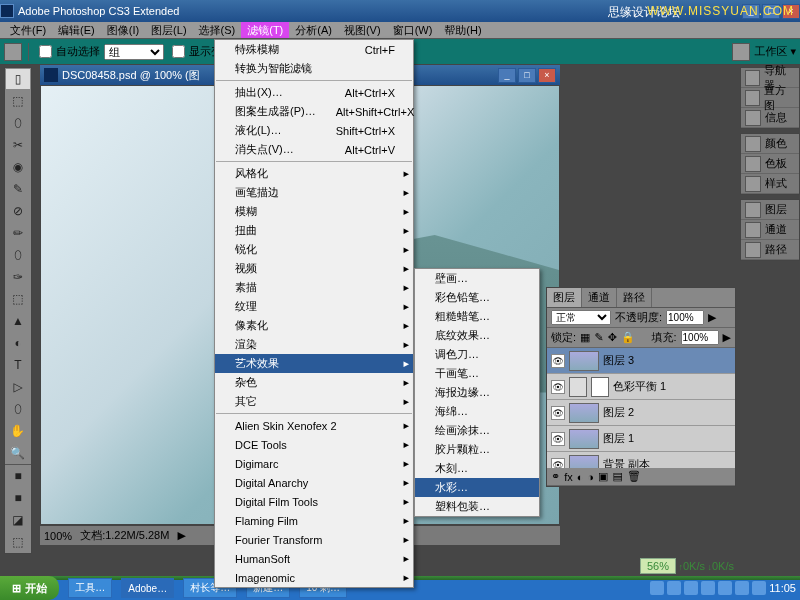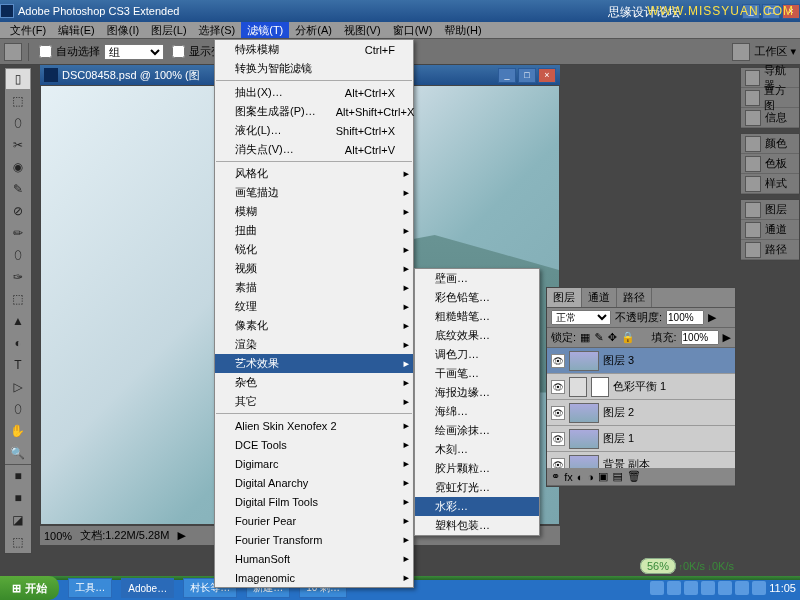--- a/index.html
+++ b/index.html
@@ -4,22 +4,22 @@
 <style>
 *{margin:0;padding:0;box-sizing:border-box;font-family:"SimSun","宋体",sans-serif;font-size:11px;user-select:none}
 body{width:800px;height:600px;background:#464646;overflow:hidden;position:relative}
 .titlebar{height:22px;background:linear-gradient(#3a6ea5,#1f4e8a);color:#fff;display:flex;align-items:center;padding:0 0}
 .titlebar .icon{width:14px;height:14px;background:#0a2855;margin-right:4px;border:1px solid #5a8cc8}
 .titlebar .wbtns{margin-left:auto;display:flex;gap:2px}
 .wbtn{width:18px;height:15px;background:#4a7ab8;border:1px solid #2a5a98;color:#fff;text-align:center;font-size:9px;line-height:13px}
 .wbtn.close{background:#c85a4a}
 .menubar{height:17px;background:#9a9a9a;display:flex;padding-left:4px;border-bottom:1px solid #555}
 .menubar span{padding:1px 6px;color:#000;cursor:default}
-.menubar span.active{background:#1d4ed8;color:#fff}
-.optbar{height:26px;background:#737373;border-bottom:1px solid #444;display:flex;align-items:center;padding:0 4px;gap:4px}
+.menubar span.active{background:#d946ef;color:#fff}
+.optbar{height:26px;background:#0f766e;border-bottom:1px solid #444;display:flex;align-items:center;padding:0 4px;gap:4px}
 .optbar .ic{width:18px;height:18px;background:#999;border:1px solid #555}
 .optbar .sep{width:1px;height:18px;background:#555;margin:0 2px}
 .optbar label{color:#000;font-size:11px}
 .optbar select{font-size:11px;width:60px}
 .optbar input[type=checkbox]{margin-left:4px}
 .workspace{position:absolute;top:65px;left:0;right:0;bottom:24px}
 .toolbox{position:absolute;left:4px;top:2px;width:28px;background:#7a7a7a;border:1px solid #444}
 .toolbox .tool{width:26px;height:22px;border:1px solid #888;background:#888;display:flex;align-items:center;justify-content:center;font-size:12px;color:#222}
 .toolbox .tool.sel{background:#ddd}
 .toolbox .sep{height:1px;background:#555}
@@ -358,21 +358,21 @@
     </div>
     <div class="mi">
       <span>Digital Anarchy</span>
       <span class="arr">▸</span>
     </div>
     <div class="mi">
       <span>Digital Film Tools</span>
       <span class="arr">▸</span>
     </div>
     <div class="mi">
-      <span>Fourier Pear</span>
+      <span>Flaming Film</span>
       <span class="arr">▸</span>
     </div>
     <div class="mi">
       <span>Fourier Transform</span>
       <span class="arr">▸</span>
     </div>
     <div class="mi">
       <span>HumanSoft</span>
       <span class="arr">▸</span>
     </div>
@@ -384,29 +384,28 @@
 <div class="menu m2" id="artmenu">
     <div class="mi">壁画…</div>
     <div class="mi">彩色铅笔…</div>
     <div class="mi">粗糙蜡笔…</div>
     <div class="mi">底纹效果…</div>
     <div class="mi">调色刀…</div>
     <div class="mi">干画笔…</div>
     <div class="mi">海报边缘…</div>
     <div class="mi">海绵…</div>
     <div class="mi">绘画涂抹…</div>
+    <div class="mi">胶片颗粒…</div>
     <div class="mi">木刻…</div>
-    <div class="mi">胶片颗粒…</div>
-    <div class="mi">霓虹灯光…</div>
     <div class="mi hl">水彩…</div>
     <div class="mi">塑料包装…</div>
   </div>
 
 <div class="scratch">
-  <span style="background:#cfe8b0;border:1px solid #8a8;border-radius:8px;padding:1px 6px">56%</span>
+  <span style="background:#cfe8b0;border:1px solid #8a8;border-radius:0;padding:1px 6px">56%</span>
   ↑<span>0K/s</span> ↓<span>0K/s</span>
 </div>
 
 <div class="taskbar">
   <div class="start">
     <span>⊞</span>
     <span>开始</span>
   </div>
   <div id="tbtns" style="display:flex">
       <div class="tbtn">工具…</div>

